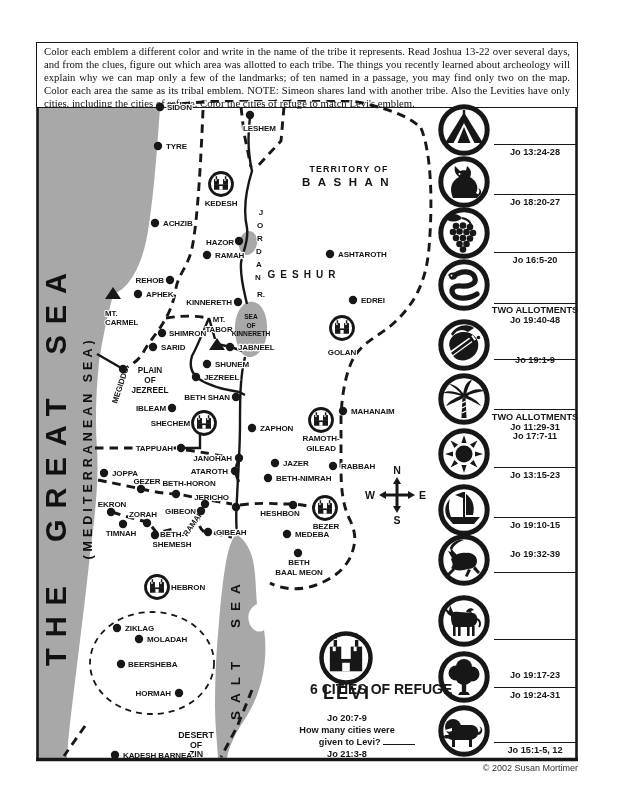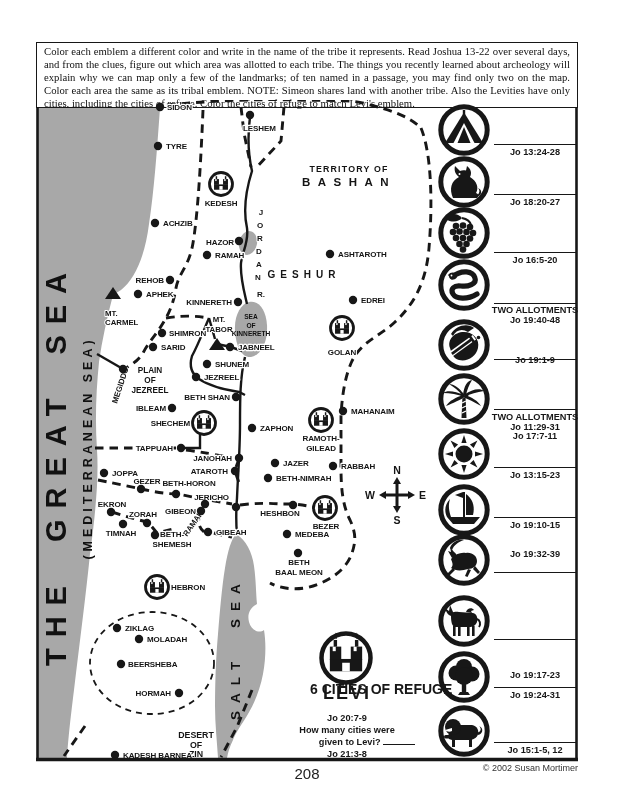--- a/index.html
+++ b/index.html
@@ -490,15 +490,14 @@
     <div class="levi-line" style="top:681px;font-size:14px;margin-left:16px;">6 CITIES OF REFUGE</div>
     <div class="levi-line" style="top:713px;font-size:9.2px;">Jo 20:7-9</div>
     <div class="levi-line" style="top:725px;font-size:9.2px;">How many cities were</div>
     <div class="levi-line" style="top:736px;font-size:9.2px;margin-left:20px;">
       <span>given to Levi?</span>
       <span class="blank-inline"></span>
     </div>
     <div class="levi-line" style="top:749px;font-size:9.2px;">Jo 21:3-8</div>
   </div>
 
-  <div class="footer-num">208</div>
   <div class="copyright">© 2002 Susan Mortimer</div>
 </div>
 
 </body></html>

